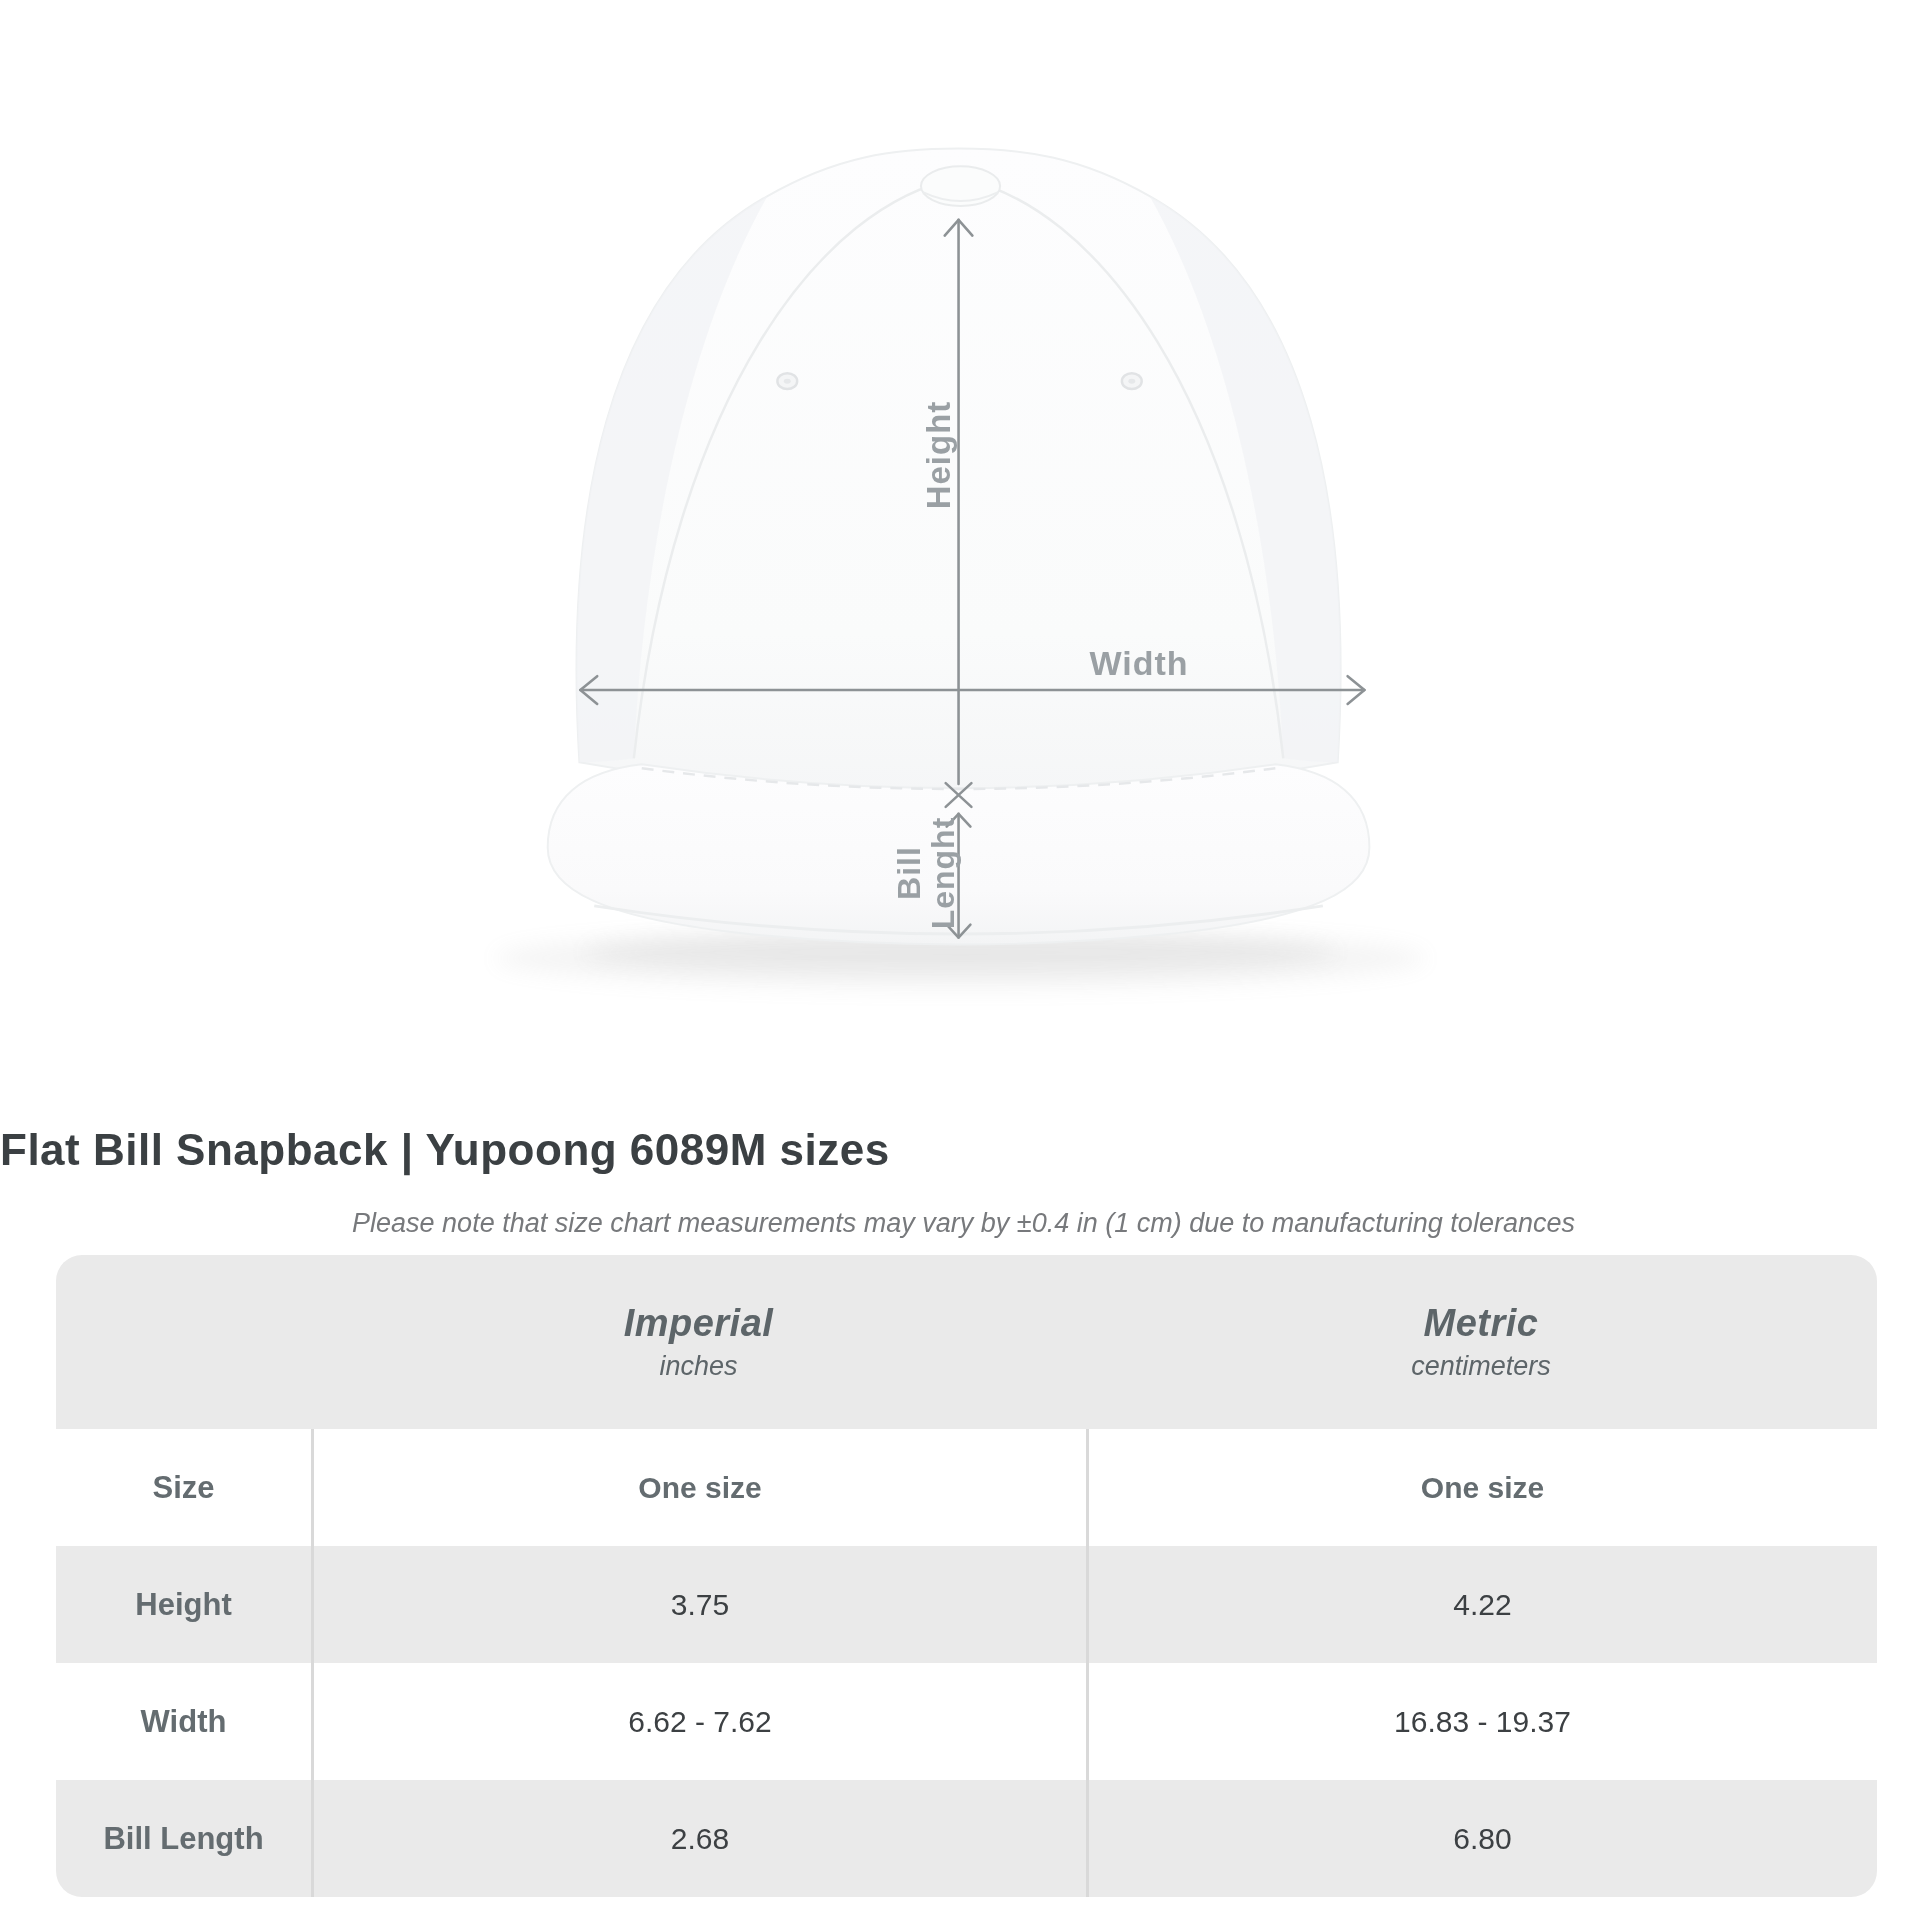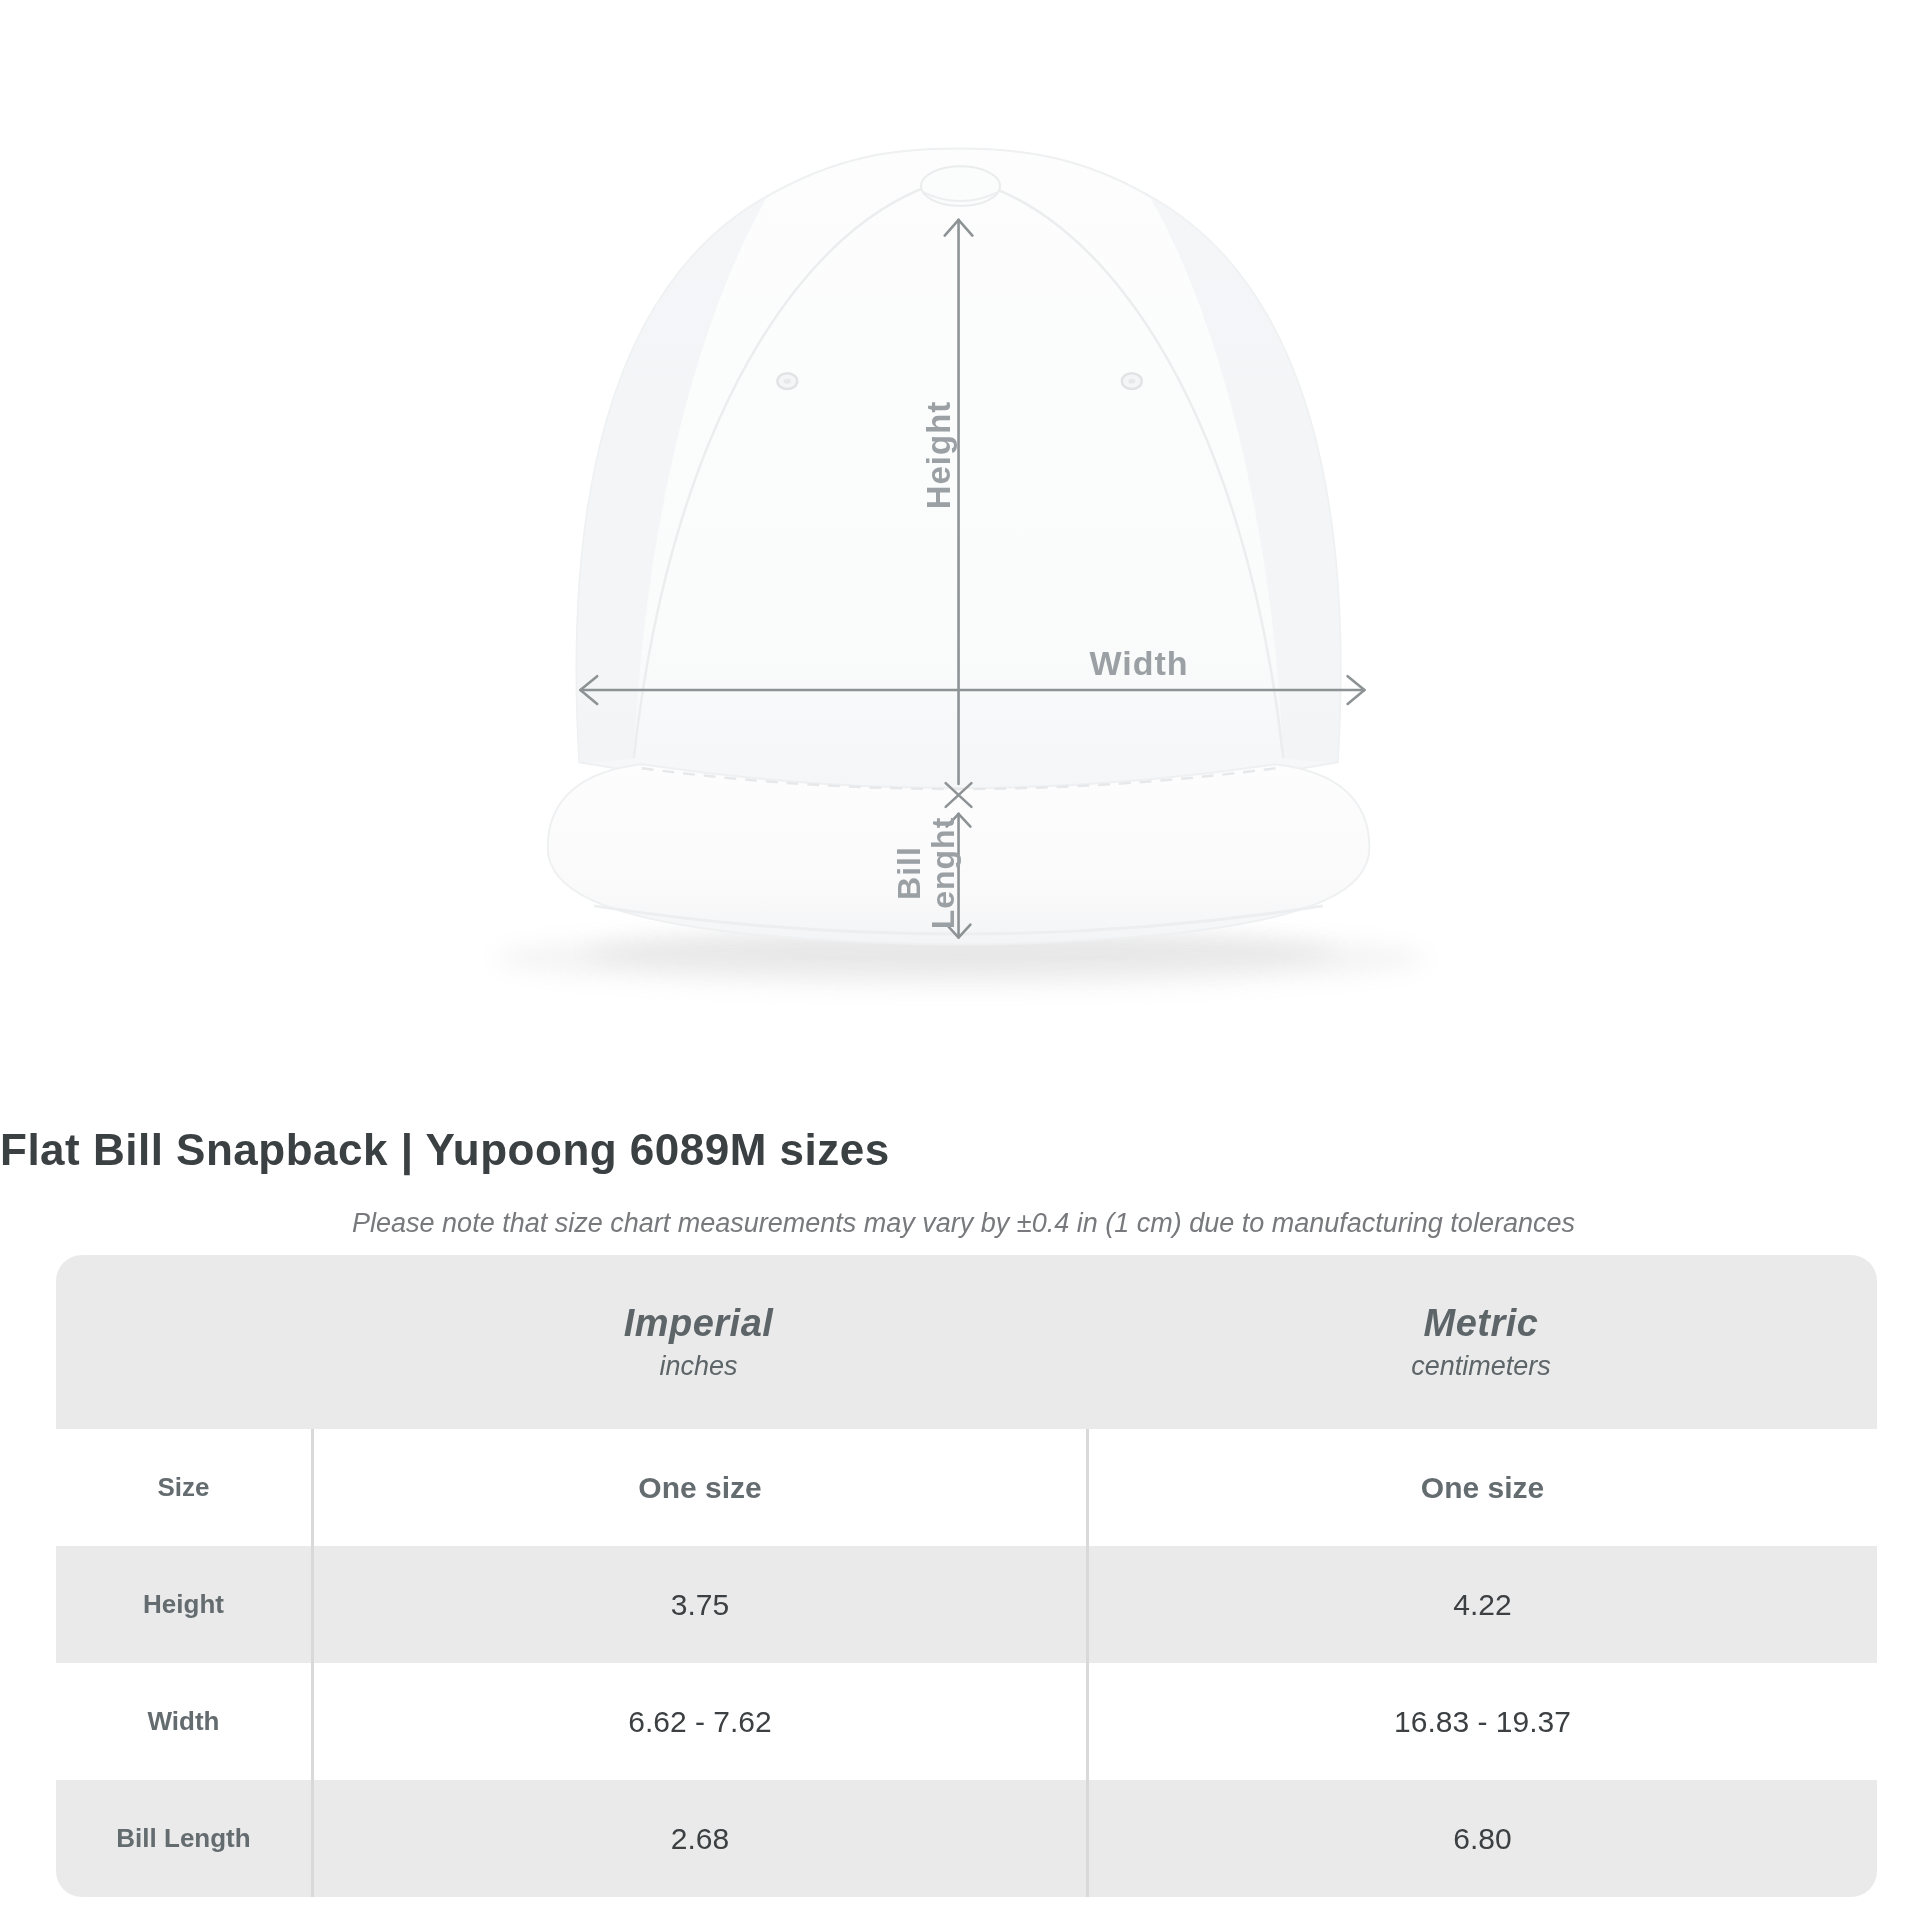--- a/index.html
+++ b/index.html
@@ -88,21 +88,21 @@
     grid-template-columns:255px 775px 790px;
     height:117px;
   }
   .trow.shaded{background:var(--band);}
   .trow:last-child{border-radius:0 0 26px 26px;}
   .tcell{
     display:flex;align-items:center;justify-content:center;
     font-size:30px;color:var(--value-color);
     text-align:center;
   }
-  .tcell.row-label{font-weight:bold;color:var(--label-color);font-size:26px;}
+  .tcell.row-label{font-weight:bold;color:var(--label-color);font-size:31px;}
   .tcell.emph{font-weight:bold;color:var(--label-color);}
   .trow .tcell:nth-child(2),
   .trow .tcell:nth-child(3){border-left:3px solid var(--divider);}
 </style>
 </head>
 <body>
 
 <div class="canvas">
 
   <svg class="hat-svg" width="1927" height="1089" viewBox="0 0 1946 1100" aria-hidden="true">

